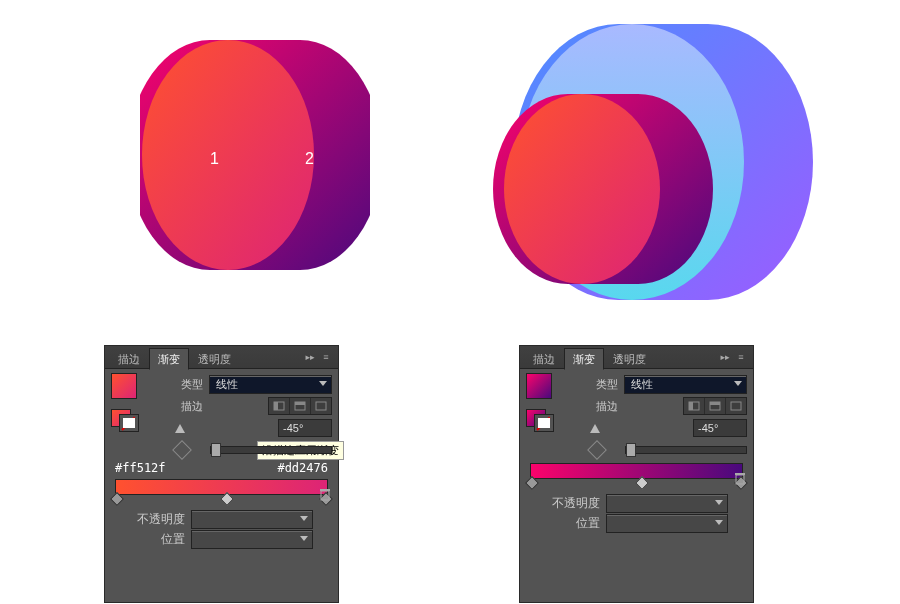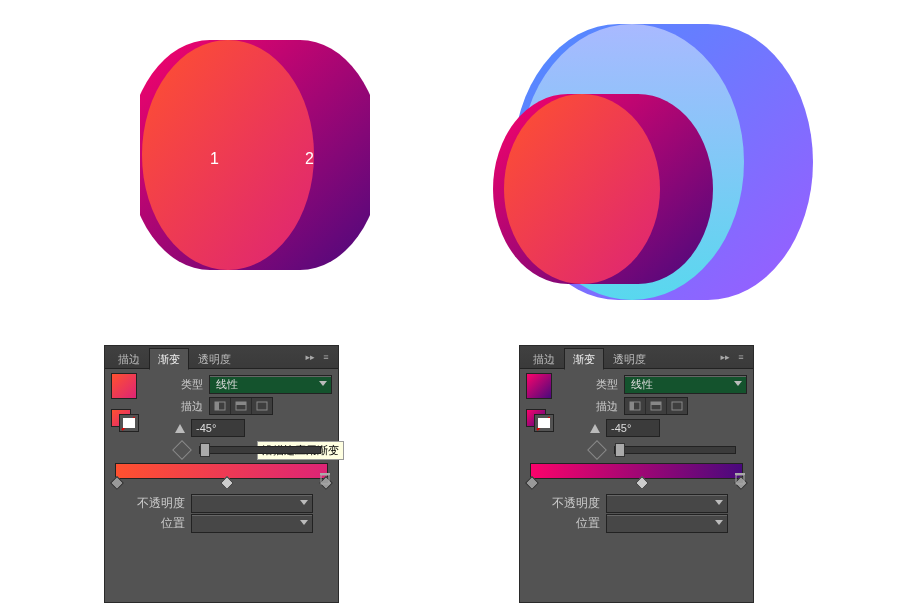--- a/index.html
+++ b/index.html
@@ -64,20 +64,21 @@
     cursor:default;
   }
 
   .row{
     display:flex;
     align-items:center;
     height:22px;
     padding:0 6px 0 0;
     font-size:11px;
     color:#ccc;
+    justify-content:space-between;
   }
   .body{
     position:relative;
     padding-top:4px;
   }
   .swatch-big{
     position:absolute; left:6px; top:4px;
     width:24px; height:24px;
     border:1px solid #222;
   }
@@ -108,21 +109,21 @@
   }
 
   .label{
     width:58px; text-align:right;
     color:#ccc;
     padding-right:6px;
   }
   .sel{
     flex:1;
     height:17px;
-    background:#14532d;
+    background:#0f172a;
     border:1px solid #222;
     box-shadow:inset 0 1px 0 #666;
     display:flex; align-items:center;
     padding:0 18px 0 6px;
     color:#ddd;
     position:relative;
     max-width:120px;
   }
   .sel .chev{
     position:absolute; right:4px; top:5px;
@@ -327,20 +328,24 @@
           </div>
         <div class="tooltip" style="left:152px;top:72px;">沿描边应用渐变</div>
       </div>
       <div class="row" style="padding-left:70px;">
         <div style="width:12px;height:12px;border:1px solid #888;transform:rotate(45deg);margin-right:10px;"></div>
         <div class="slider-track">
             <div class="slider-thumb" style="left:0;"></div>
           </div>
       </div>
 
+      <div class="hexrow">
+        <span>#ff512f</span>
+        <span>#dd2476</span>
+      </div>
       <div class="grad-strip" style="background:linear-gradient(90deg,#ff512f,#dd2476);">
         <div class="stops">
           <div class="stop" style="left:0;background:#999;"></div>
           <div class="stop" style="left:50%;background:#ccc;"></div>
           <div class="stop" style="right:0;background:#999;"></div>
         </div>
       </div>
       <svg class="trash" viewBox="0 0 14 14">
           <rect x="3" y="4" width="8" height="9" fill="none" stroke="#aaa"></rect>
           <rect x="2" y="2" width="10" height="2" fill="#aaa"></rect>

